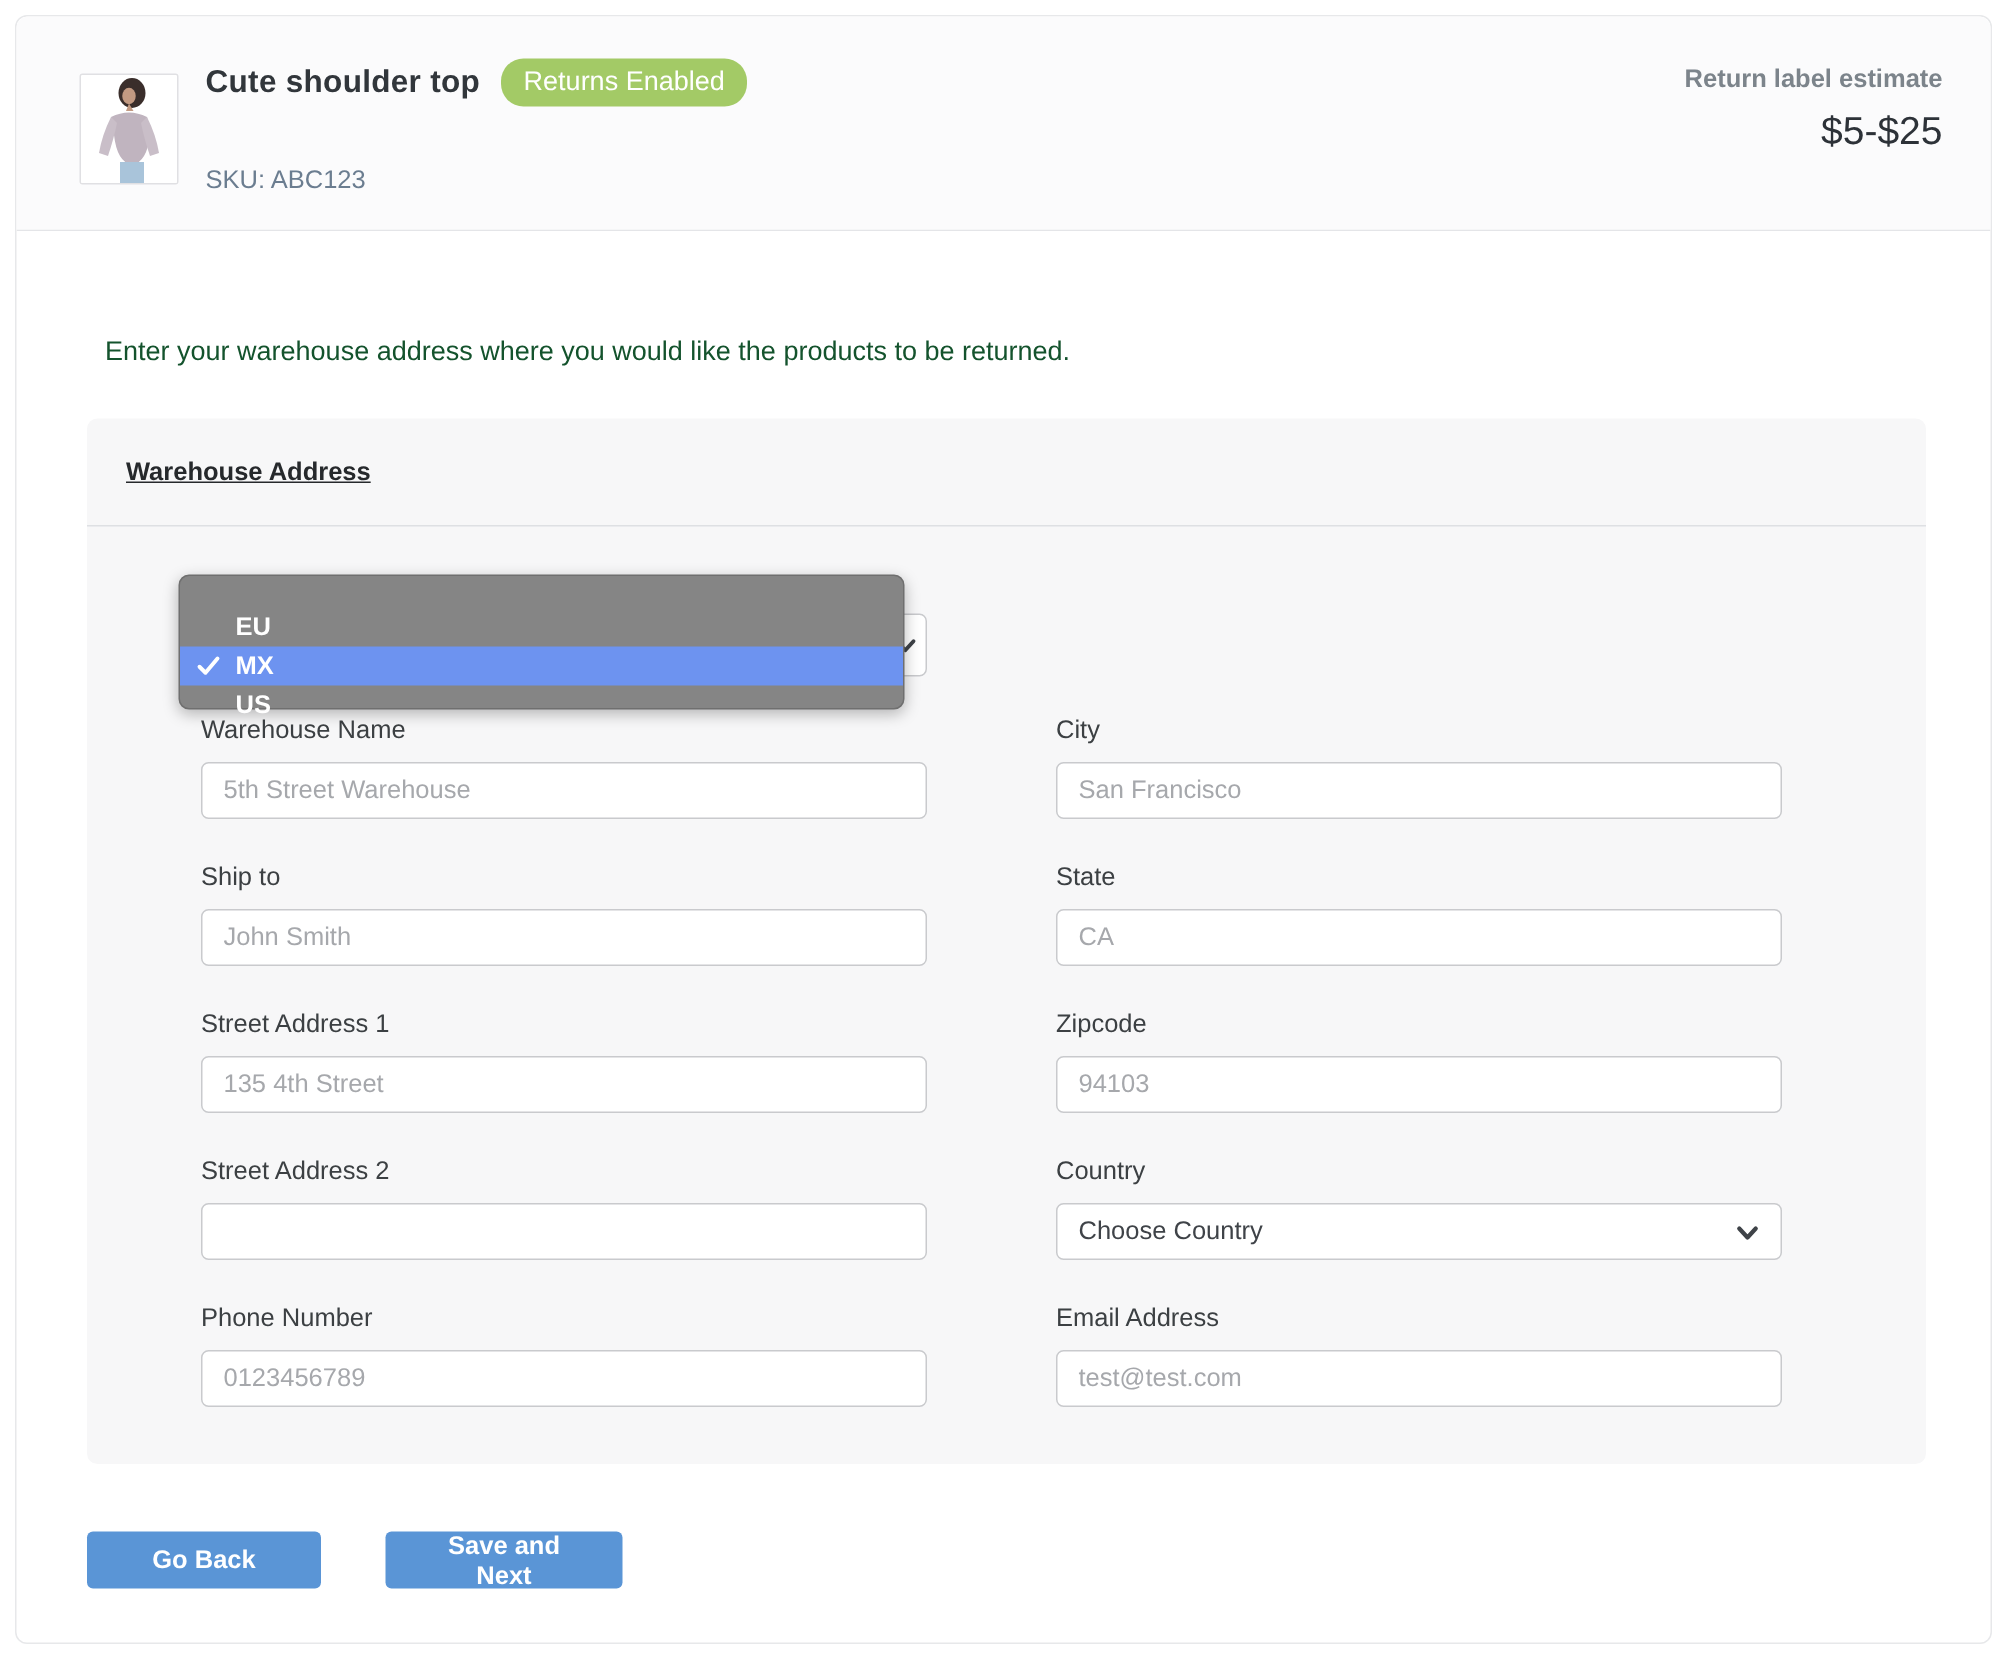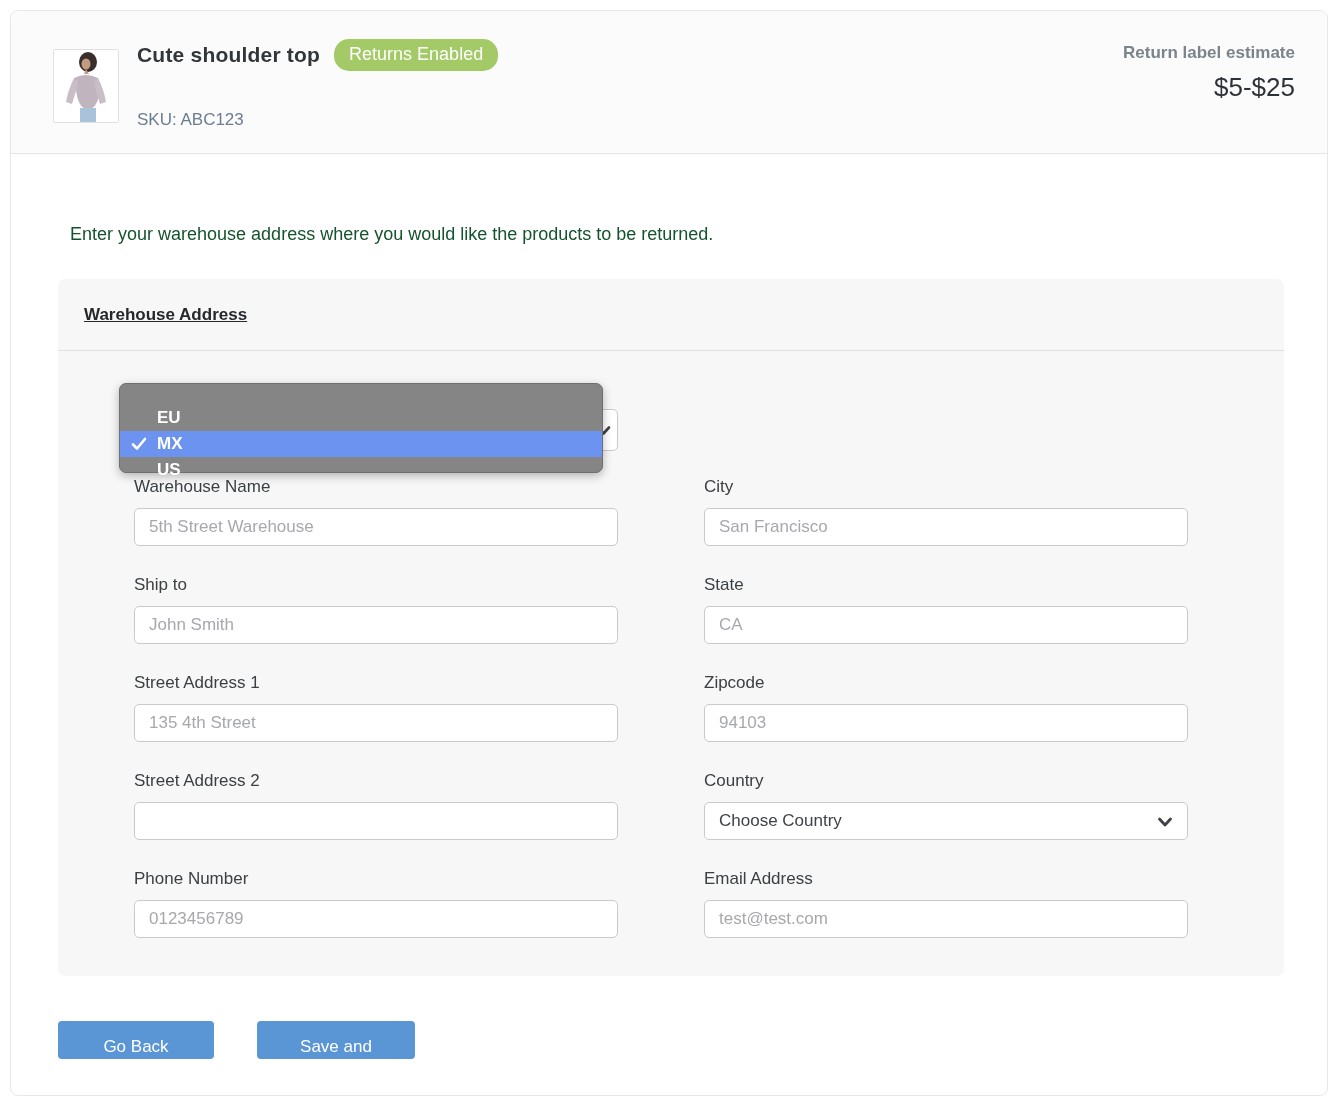--- a/index.html
+++ b/index.html
@@ -75,22 +75,22 @@
     position: relative; height: 26px; display: flex; align-items: center;
     color: #ffffff; font-size: 17px; font-weight: bold; padding-left: 37px;
   }
   .popup-item.selected { background: #6d93f0; }
   .popup-check { position: absolute; left: 11px; top: 5px; }
 
   
   .footer-btns { position: absolute; left: 47px; top: 1010px; display: flex; }
   .btn {
     height: 38px; background: #5a95d6; color: #ffffff; border: none; border-radius: 4px;
-    font-size: 17px; font-weight: normal; font-family: "Liberation Sans", sans-serif;
-    cursor: pointer; padding: 16px 30px;
+    font-size: 17px; font-weight: bold; font-family: "Liberation Sans", sans-serif;
+    cursor: pointer; padding: 0 30px;
   }
   .btn-back { width: 156px; margin-right: 43px; }
   .btn-next { width: 158px; }
 </style>
 </head>
 <body>
 
 <div class="outer">
 
   <div class="header-band">

